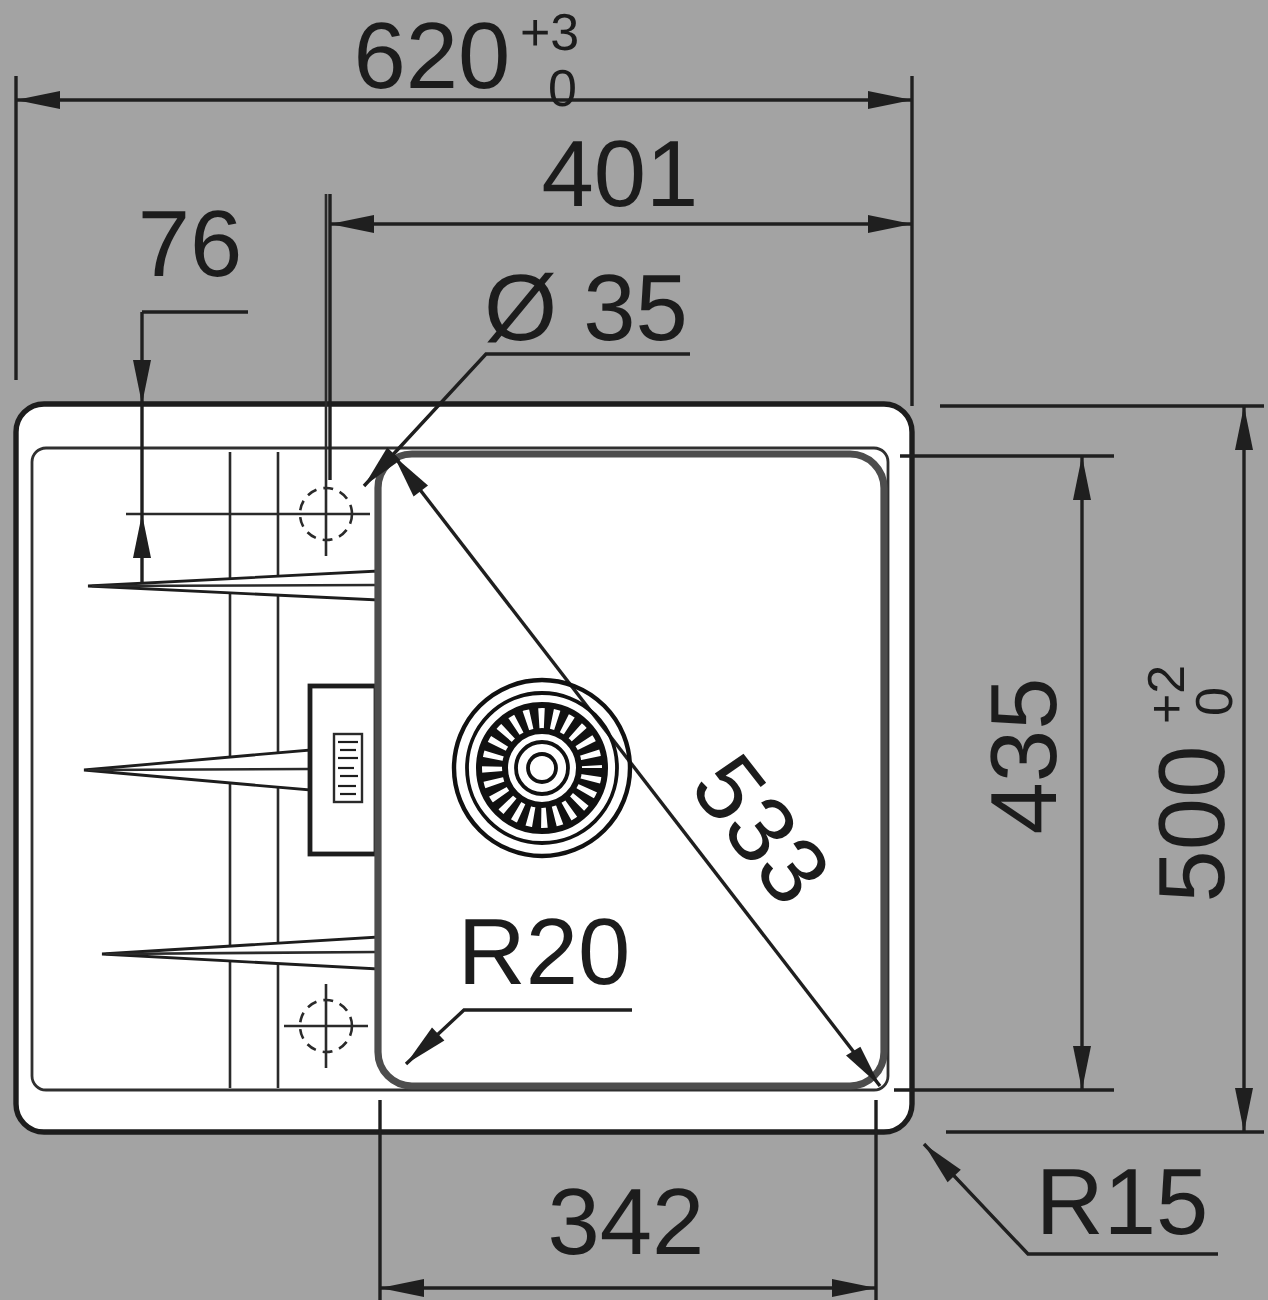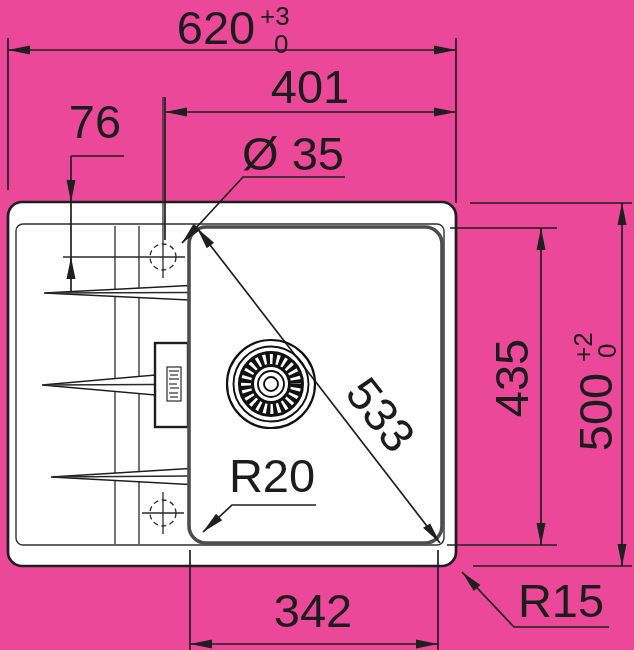--- a/index.html
+++ b/index.html
@@ -1,16 +1,16 @@
 <!DOCTYPE html>
 <html><head>
 <meta charset="utf-8">
 <style>
   html,body{margin:0;padding:0;background:#ffffff;}
-  #stage{position:relative;width:634px;height:650px;background:#ec4899;overflow:hidden;
+  #stage{position:relative;width:634px;height:650px;background:#a3a3a3;overflow:hidden;
          font-family:"Liberation Sans", sans-serif;}
   svg{position:absolute;left:0;top:0;}
   text{font-family:"Liberation Sans", sans-serif;fill:#1c1c1c;}
   .dimtxt{font-size:47px;}
   .toltxt{font-size:26px;}
   .thin  {stroke:#2a2a2a;stroke-width:1.3;fill:none;}
   .dimln {stroke:#1f1f1f;stroke-width:1.7;fill:none;}
   .arrow {fill:#1f1f1f;stroke:none;}
   .outer {stroke:#1d1d1d;stroke-width:2.7;fill:#ffffff;}
   .inner {stroke:#303030;stroke-width:1.4;fill:none;}

